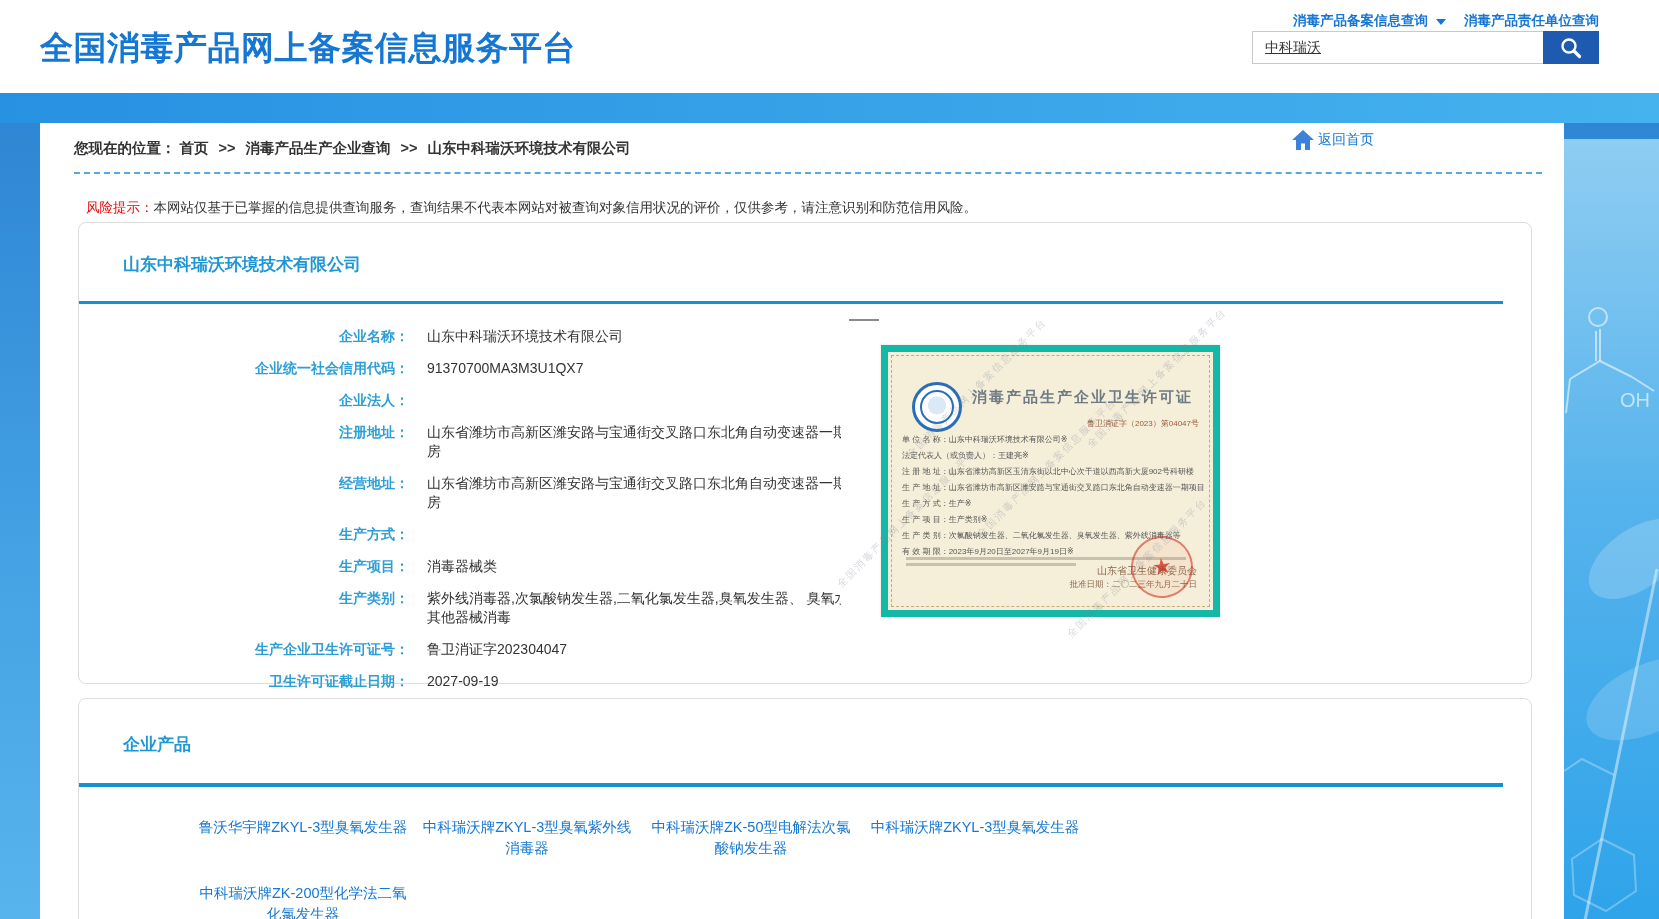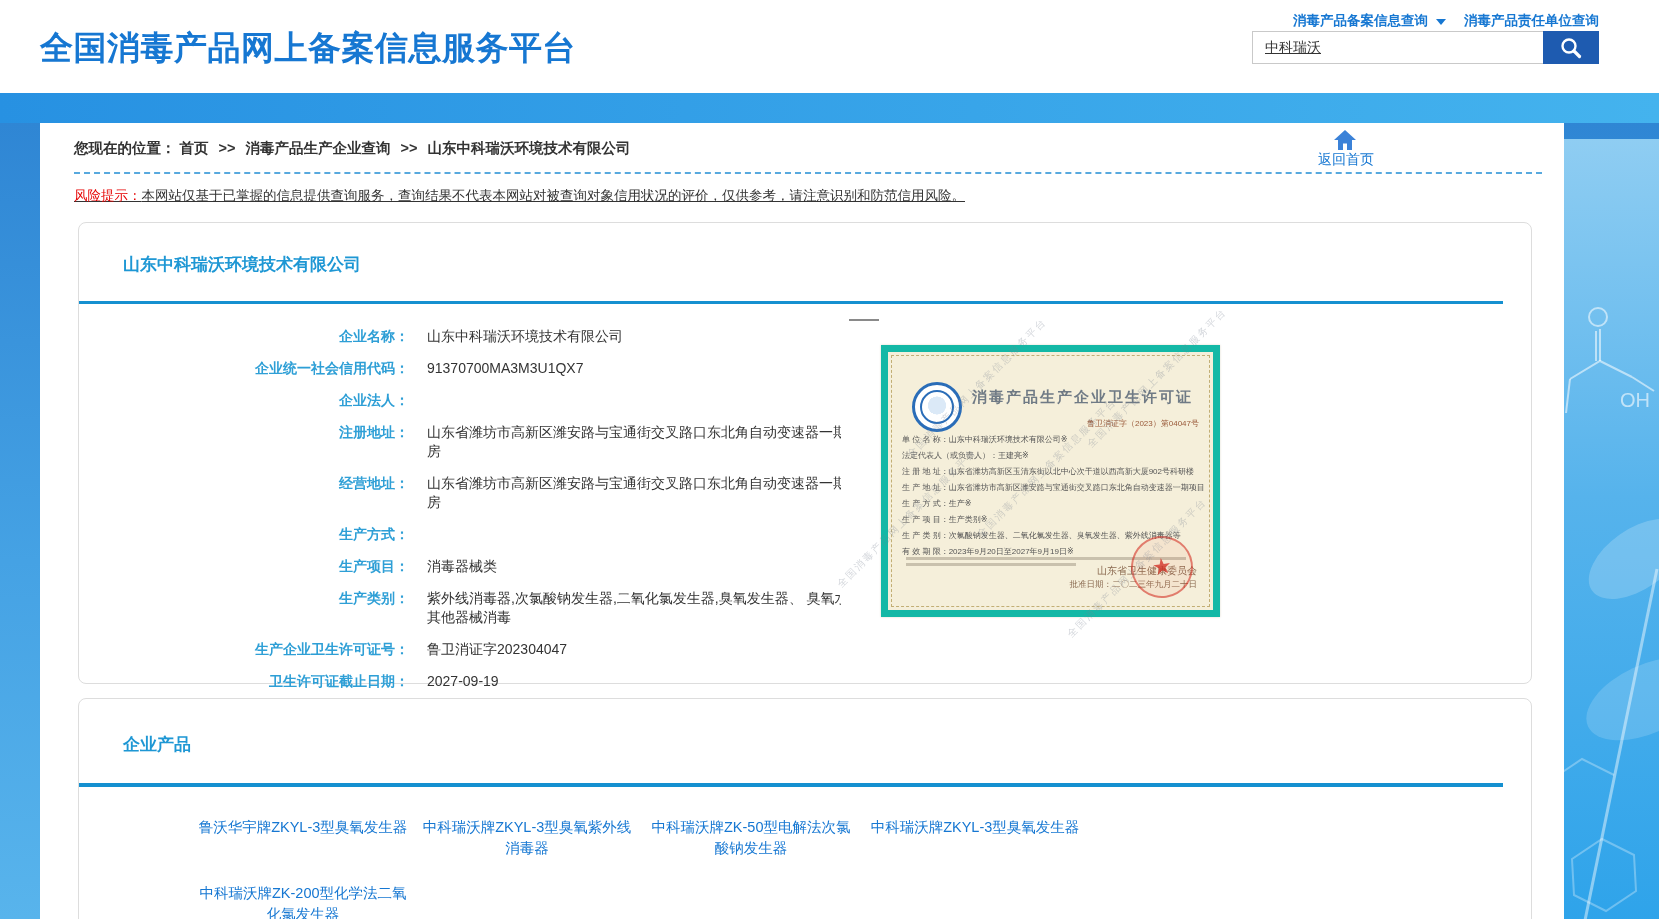--- a/index.html
+++ b/index.html
@@ -21,25 +21,25 @@
 
   
   .content-bg{position:relative;height:796px;background:linear-gradient(180deg,#2f86d4 0%,#45a2e4 55%,#58b4ec 100%);}
   .bg-right{position:absolute;top:16px;right:0;width:97px;height:100%;background:linear-gradient(180deg,#8fcdf2 0%,#56b3ec 45%,#2da3ea 100%);overflow:hidden;}
   .white-container{position:absolute;left:40px;top:0;width:1524px;height:100%;background:#fff;}
 
   
   .breadcrumb{position:absolute;left:34px;top:16px;font-size:14.5px;font-weight:bold;color:#333;}
   .breadcrumb a{color:#333;text-decoration:none;cursor:pointer;}
   .breadcrumb .sep{margin:0 6px;}
-  .back-home{position:absolute;right:190px;top:6px;display:flex;align-items:center;color:#1677d2;font-size:14px;text-decoration:none;cursor:pointer;flex-direction:column;}
+  .back-home{position:absolute;right:190px;top:6px;display:flex;align-items:center;color:#1677d2;font-size:14px;text-decoration:none;cursor:pointer;}
   .back-home svg{margin-right:3px;}
   .dashed-divider{position:absolute;left:34px;right:22px;top:49px;border-top:2px dashed #58a9de;}
 
-  .risk{position:absolute;left:34px;top:64px;margin:0;font-size:13.5px;color:#333;text-decoration:underline;}
+  .risk{position:absolute;left:34px;top:64px;margin:12px;font-size:13.5px;color:#333;}
   .risk-label{color:#e60000;}
 
   
   .card{position:absolute;left:38px;width:1452px;background:#fff;border:1px solid #ddd;border-radius:8px;}
   .card1{top:99px;height:460px;}
   .card2{top:575px;height:300px;}
   .card-title{position:absolute;left:44px;margin:0;font-size:17px;font-weight:bold;color:#1e97d4;}
   .card1 .card-title{top:30px;}
   .card2 .card-title{top:34px;}
   .card-rule{position:absolute;left:0;height:3px;background:#1590d0;width:1424px;}

